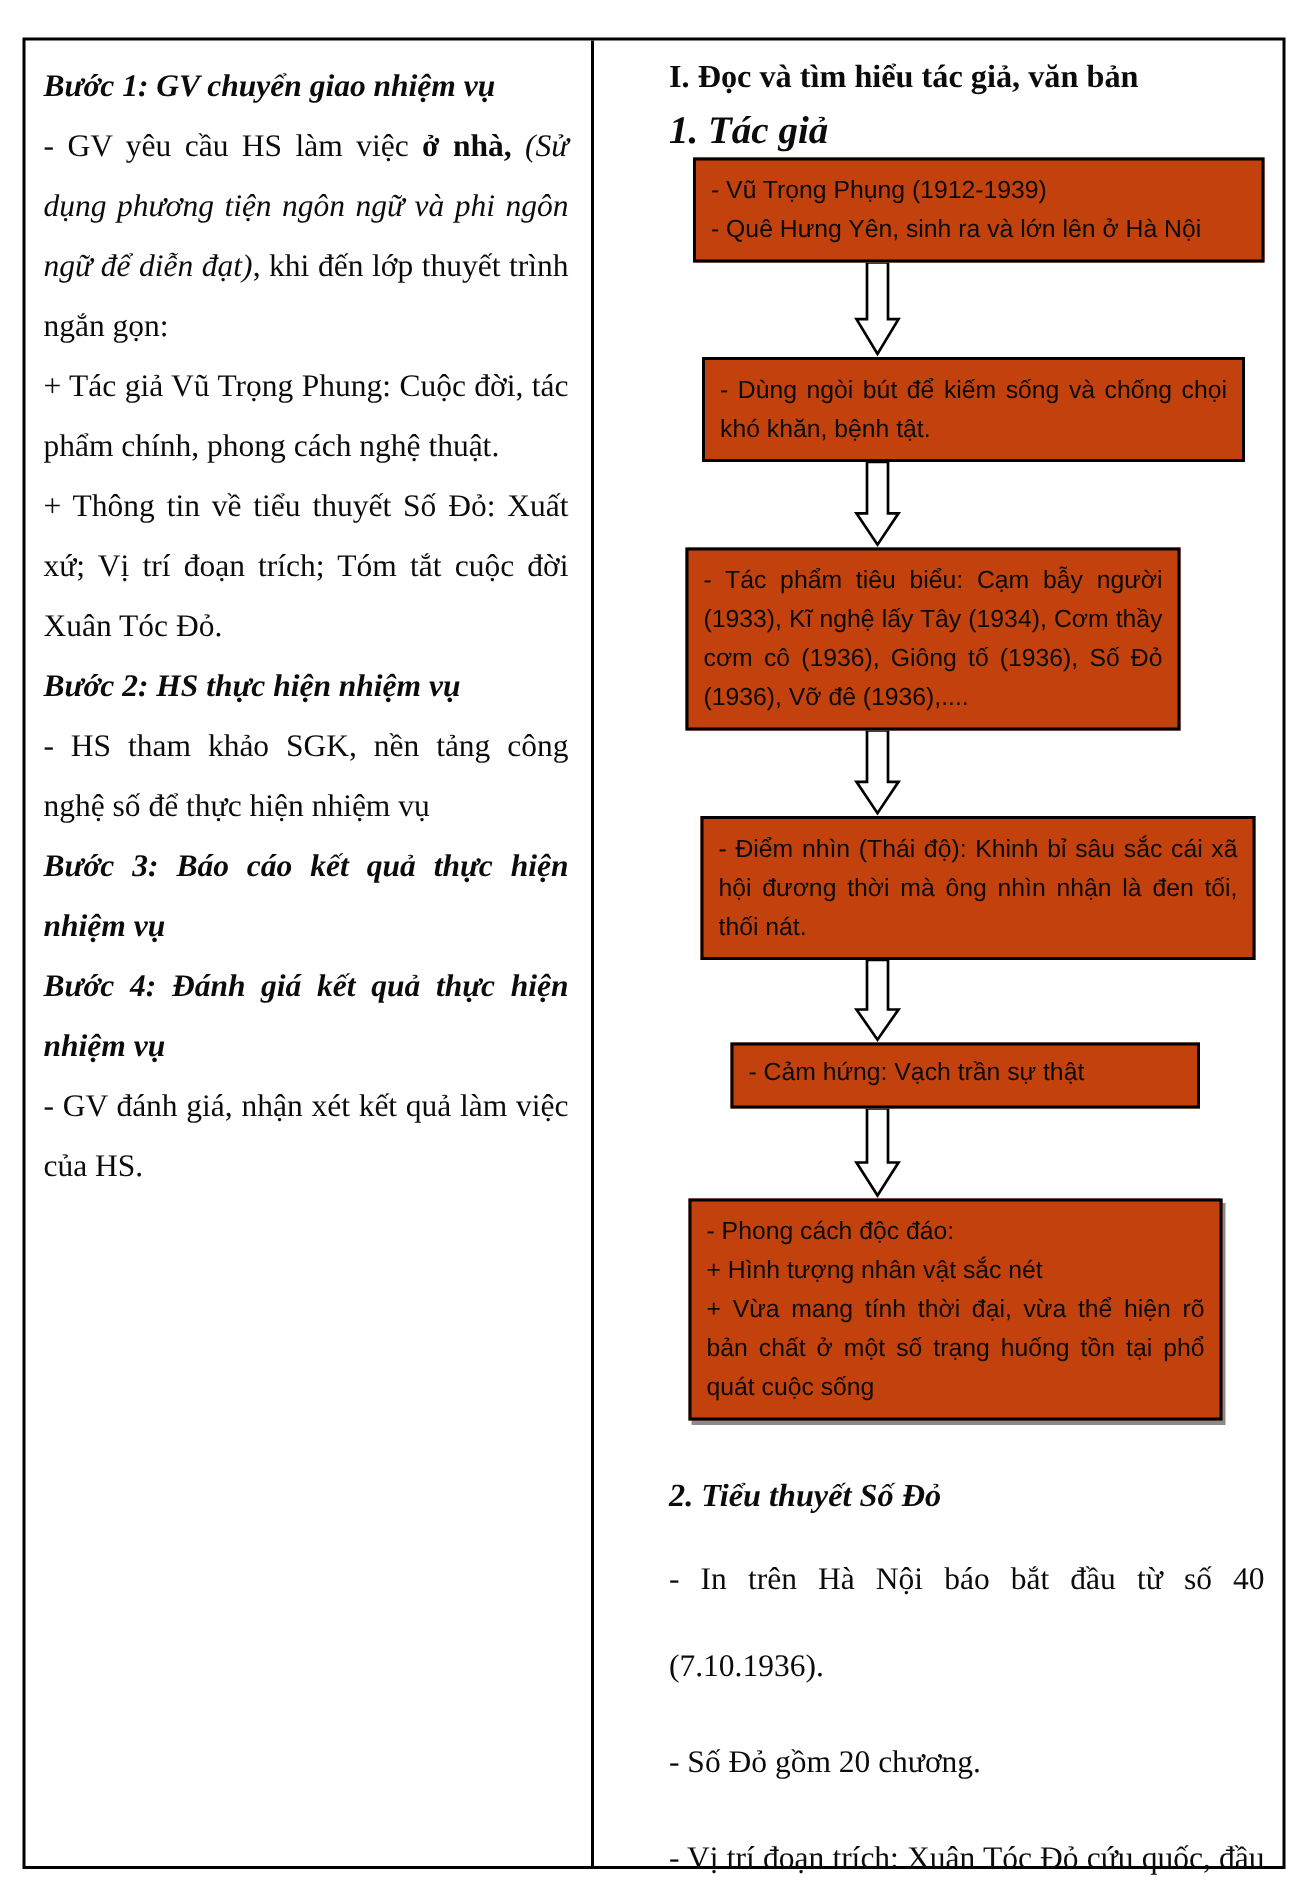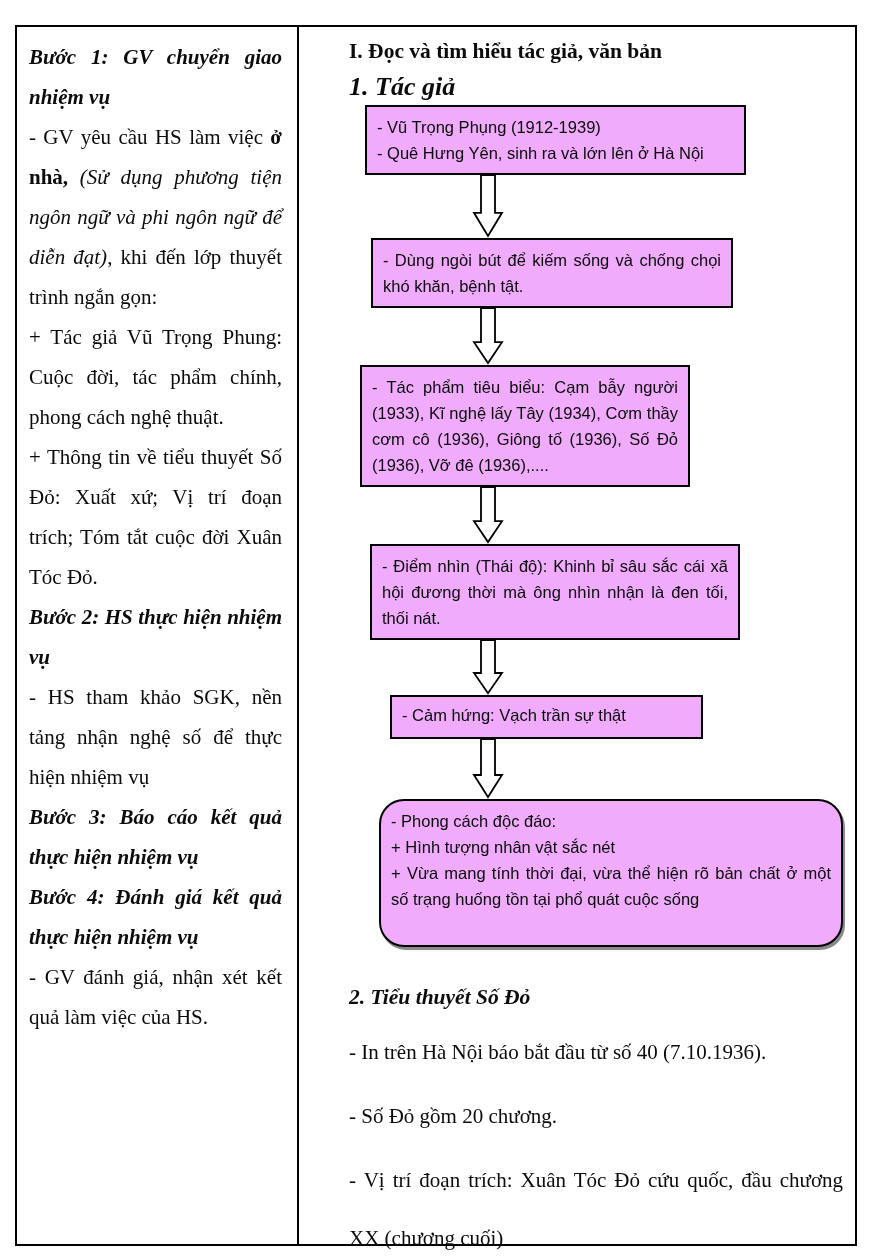--- a/index.html
+++ b/index.html
@@ -48,34 +48,34 @@
     margin:0;
     font-size:26px;
     font-weight:bold;
     font-style:italic;
     line-height:36px;
   }
   .flowchart{margin:0;}
   .fc-box{
     box-sizing:border-box;
     border:2px solid #000;
-    background:#f0abfc;
+    background:#c2410c;
     font-family:"Liberation Sans", sans-serif;
     font-size:16.5px;
     line-height:26px;
     padding:7px 10px;
     white-space:pre-line;
     text-align:justify;
   }
   .fc-b1{margin-left:16px;width:381px;height:70px;}
   .fc-b2{margin-left:22px;width:362px;height:70px;}
   .fc-b3{margin-left:11px;width:330px;height:122px;}
   .fc-b4{margin-left:21px;width:370px;height:96px;}
   .fc-b5{margin-left:41px;width:313px;height:44px;padding-top:5px;}
-  .fc-b6{margin-left:30px;width:464px;height:148px;box-shadow:2px 3px 0 #8a8a8a;border-radius:25px;}
+  .fc-b6{margin-left:13px;width:356px;height:148px;box-shadow:2px 3px 0 #8a8a8a;}
   .fc-arrow{display:block;margin-left:123px;width:32px;}
   .sec2-heading{
     margin:32px 0 0 0;
     font-size:21.5px;
     font-weight:bold;
     font-style:italic;
     line-height:36px;
   }
   .sec2-item{
     margin:6px 0 0 0;
@@ -89,21 +89,21 @@
 <body>
 
 <div class="doc-table">
 
   <div class="col col-left">
     <p class="step-heading">Bước 1: GV chuyển giao nhiệm vụ</p>
     <p><span>- GV yêu cầu HS làm việc </span><span class="seg-bold">ở nhà, </span><span class="seg-italic">(Sử dụng phương tiện ngôn ngữ và phi ngôn ngữ để diễn đạt)</span><span>, khi đến lớp thuyết trình ngắn gọn:</span></p>
     <p>+ Tác giả Vũ Trọng Phung: Cuộc đời, tác phẩm chính, phong cách nghệ thuật.</p>
     <p>+ Thông tin về tiểu thuyết Số Đỏ: Xuất xứ; Vị trí đoạn trích; Tóm tắt cuộc đời Xuân Tóc Đỏ.</p>
     <p class="step-heading">Bước 2: HS thực hiện nhiệm vụ</p>
-    <p>- HS tham khảo SGK, nền tảng nhận nghệ số để thực hiện nhiệm vụ</p>
+    <p>- HS tham khảo SGK, nền tảng công nghệ số để thực hiện nhiệm vụ</p>
     <p class="step-heading">Bước 3: Báo cáo kết quả thực hiện nhiệm vụ</p>
     <p class="step-heading">Bước 4: Đánh giá kết quả thực hiện nhiệm vụ</p>
     <p>- GV đánh giá, nhận xét kết quả làm việc của HS.</p>
   </div>
 
   <div class="col col-right">
     <p class="sec-heading">I. Đọc và tìm hiểu tác giả, văn bản</p>
     <p class="sec-subheading">1. Tác giả</p>
 
     <div class="flowchart">

